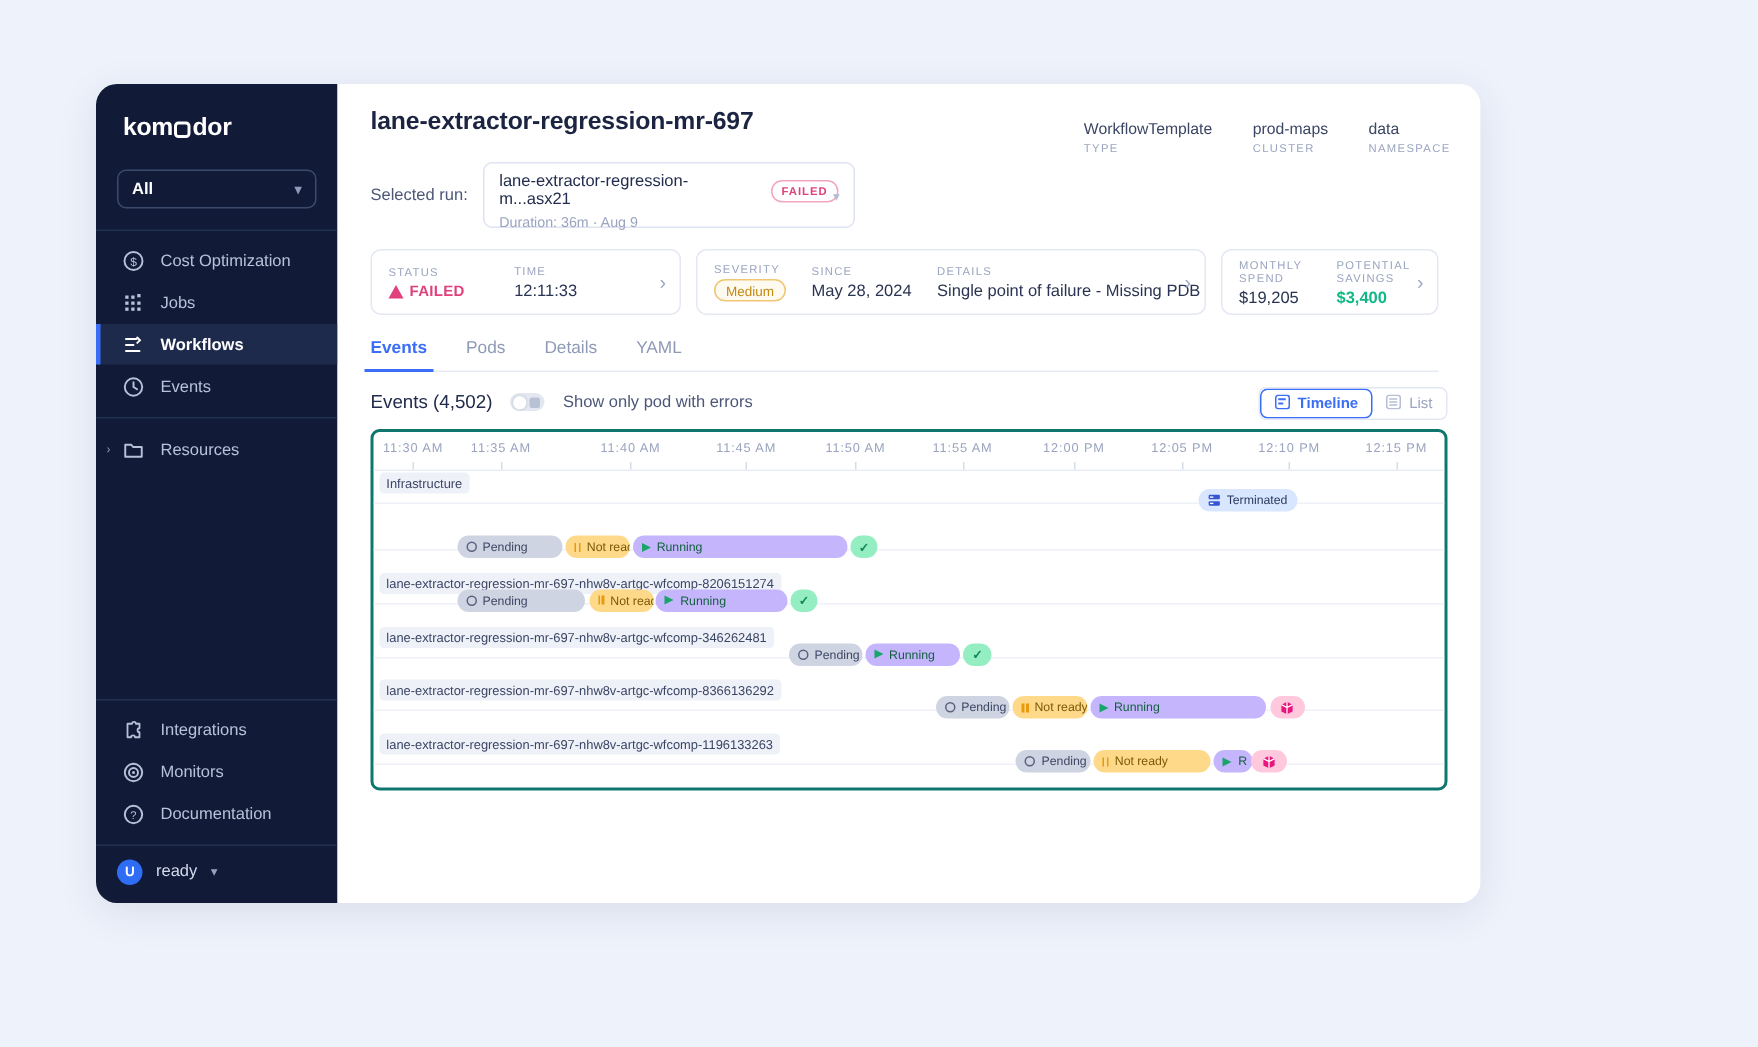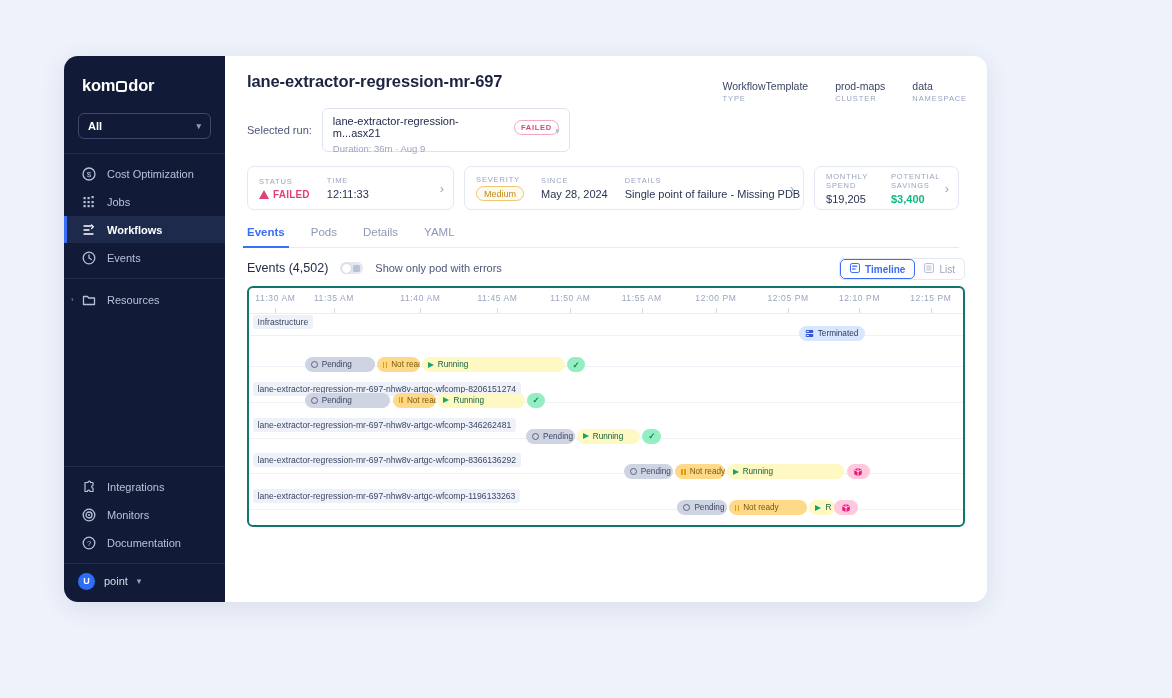--- a/index.html
+++ b/index.html
@@ -96,21 +96,21 @@
     font-size: 7.5px; letter-spacing: .7px; font-weight: 700; padding: 2px 6px;
   }
   .sel-run-sub { font-size: 9.5px; color: #9aa4c0; margin-top: 4px; }
   .sel-run-box .chev { position: absolute; right: 9px; top: 17px; font-size: 9px; color: #b4bdd2; }
 
   .cards { display: flex; gap: 10px; margin-top: 14px; }
   .card {
     border: 1px solid #e3e8f3; border-radius: 7px; height: 44px;
     display: flex; align-items: center; padding: 0 9px 0 11px; position: relative;
   }
-  .card-c1 { width: 302px; }
+  .card-c1 { width: 302px; gap: 16px; }
   .card-c2 { width: 340px; }
   .card-c3 { width: 208px; }
   .col { display: flex; flex-direction: column; justify-content: center; }
   .col + .col { margin-left: 17px; }
   .klabel { font-size: 7.5px; color: #9aa4c0; letter-spacing: .85px; }
   .kval { font-size: 11px; color: #2a3452; margin-top: 3px; white-space: nowrap; }
   .kval.failed { color: #e0417c; font-weight: 700; font-size: 10px; letter-spacing:.2px; display:flex; align-items:center; gap:4px; }
   .kval.green { color: #12b886; font-weight: 700; }
   .card .arrow { position: absolute; right: 9px; top: 50%; transform: translateY(-50%); color: #9aa8c6; font-size: 13px; }
   .pill-medium {
@@ -155,21 +155,21 @@
     position: absolute; left: 5px; top: 1px; font-size: 8.6px; color: #3b4664;
     background: #eef1f8; border-radius: 3px; padding: 2px 5px; white-space: nowrap;
   }
   .bar {
     position: absolute; top: 12px; height: 15px; border-radius: 8px;
     display: flex; align-items: center; font-size: 8.2px; white-space: nowrap;
     padding: 0 6px; gap: 4px; overflow: hidden;
   }
   .bar.pending { background: #cfd4e2; color: #3d4766; }
   .bar.notready { background: #ffd98a; color: #7a5a05; }
-  .bar.running { background: #fef9c3; color: #14603f; }
+  .bar.running { background: #c4b5fd; color: #14603f; }
   .bar.ok { background: #94eec2; color: #14603f; justify-content: center; padding: 0; }
   .bar.term { background: #ffc8dd; justify-content: center; padding: 0; }
   .bar.infrabar { background: #d9e6ff; color: #2b3a5c; }
   .ico { display:inline-block; flex:0 0 auto; }
   .ico-clock { width:7px;height:7px;border:1.3px solid #59637f;border-radius:50%; }
   .ico-pause { display:inline-flex; gap:1.2px; }
   .ico-pause i { display:block; width:1.6px; height:6px; background:#e8990c; }
   .ico-play { width:0;height:0;border-left:6px solid #19a46c;border-top:3.4px solid transparent;border-bottom:3.4px solid transparent; }
   .ico-check { color:#12875a; font-size:8.5px; font-weight:700; }
   .ico-cube { width:10px;height:10px; }
@@ -285,21 +285,21 @@
               <svg width="14" height="14" viewBox="0 0 14 14">
                 <circle cx="7" cy="7" r="5.8" fill="none" stroke="#b7c1d8" stroke-width="1.3"></circle>
                 <text x="7" y="10" font-size="7.5" fill="#b7c1d8" text-anchor="middle" font-family="Liberation Sans">?</text>
               </svg>
             </span>
         <span>Documentation</span>
       </div>
       <div class="divider-line" style="margin-top:7px"></div>
       <div class="user-row">
         <span class="avatar">U</span>
-        <span>point</span>
+        <span>ready</span>
         <span class="chev">▾</span>
       </div>
     </div>
   </aside>
 
   <section class="main">
     <div class="head">
       <div class="page-title">lane-extractor-regression-mr-697</div>
 
       <div class="meta-group">

